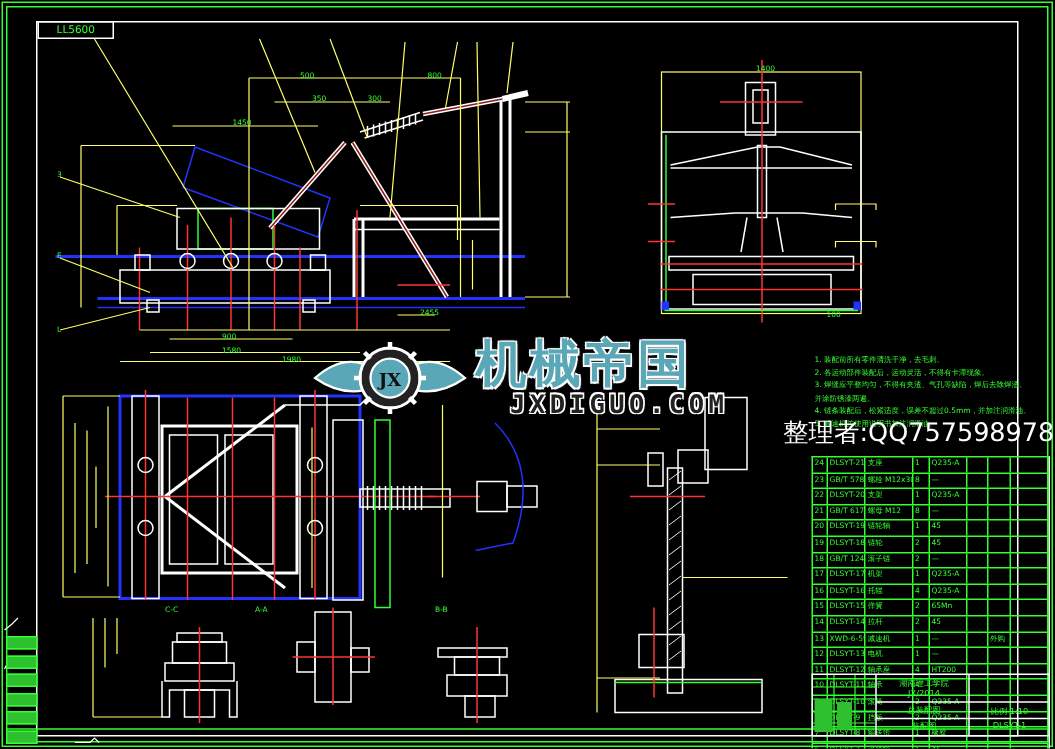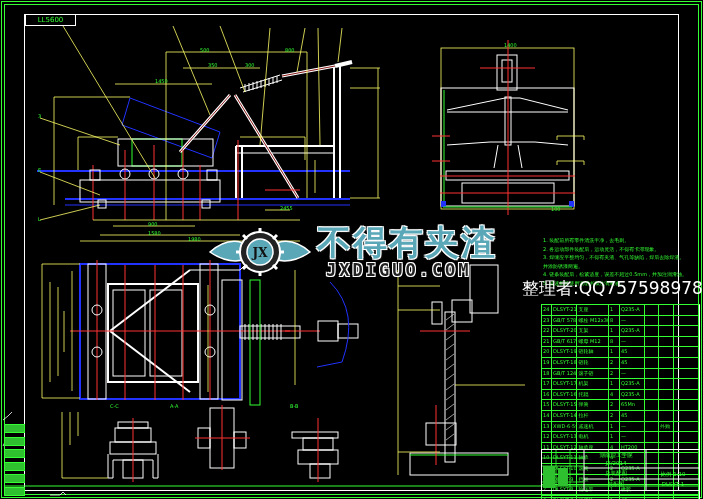--- a/index.html
+++ b/index.html
@@ -3,21 +3,21 @@
 <meta charset="utf-8">
 <style>
   html, body { margin:0; padding:0; background:#000; }
   body { width:703px; height:499px; position:relative; overflow:hidden; font-family:"DejaVu Sans", sans-serif; }
   #canvas { position:absolute; left:0; top:0; width:703px; height:499px; }
   .txt-green { fill:#33ff33; font-family:"DejaVu Sans", sans-serif; }
   .overlay-qq { position:absolute; left:522px; top:277px; color:#ffffff; font-family:"DejaVu Sans", sans-serif; font-size:17px; letter-spacing:0px; white-space:nowrap; font-weight:normal; }
   .logo { position:absolute; left:205px; top:222px; width:300px; height:60px;text-decoration:underline; }
   .logo-text { position:absolute; left:112px; top:-2px; font-family:"DejaVu Sans", sans-serif; font-weight:bold; font-size:34px; color:#5aa7b8; letter-spacing:2px;
     text-shadow: 0 0 2px #fff, 1px 1px 0 #fff, -1px -1px 0 #fff, 1px -1px 0 #fff, -1px 1px 0 #fff, 2px 2px 0 #111; }
-  .logo-url { position:absolute; left:121px; top:38px; font-family:"DejaVu Sans Mono", monospace; font-weight:bold; font-size:17px; color:#222; letter-spacing:3px;
+  .logo-url { position:absolute; left:135px; top:38px; font-family:"DejaVu Sans Mono", monospace; font-weight:bold; font-size:17px; color:#222; letter-spacing:3px;
     text-shadow: 1px 1px 0 #fff, -1px -1px 0 #fff, 1px -1px 0 #fff, -1px 1px 0 #fff; }
   .title-tag { position:absolute; left:25px; top:14px; width:49px; height:10px; border:1px solid #fff; color:#33ff33; font-size:7px; line-height:10px; text-align:center; font-family:"DejaVu Sans", sans-serif; }
   .notes { position:absolute; left:543px; top:236px; color:#33ff33; font-size:5px; line-height:8.6px; font-family:"DejaVu Sans", sans-serif; white-space:nowrap; }
   .bom { position:absolute; left:541px; top:304px; width:157px; }
   .bom-row { height:9.6px; border-bottom:1px solid #33ff33; display:flex; font-size:5px; color:#33ff33; line-height:9px; }
   .bom-row span { border-right:1px solid #33ff33; padding-left:1px; overflow:hidden; white-space:nowrap; }
   .title-block { position:absolute; left:541px; top:449px; width:157px; height:40px; border:1px solid #fff; }
   .tb-cell { position:absolute; color:#33ff33; font-size:5.5px; text-align:center; white-space:nowrap; font-family:"DejaVu Sans", sans-serif; }
   .left-strip { position:absolute; left:4px; top:424px; width:21px; }
   .left-strip div { height:7px; margin-bottom:3.5px; background:#2ec02e; border:1px solid #33ff33; }
@@ -301,21 +301,21 @@
         <line x1="55" y1="49" x2="55" y2="54"></line>
       <line x1="31" y1="30" x2="36" y2="30"></line>
         <line x1="74" y1="30" x2="79" y2="30"></line>
       <line x1="38" y1="13" x2="42" y2="17"></line>
         <line x1="68" y1="43" x2="72" y2="47"></line>
       <line x1="72" y1="13" x2="68" y2="17"></line>
         <line x1="38" y1="47" x2="42" y2="43"></line>
     </g>
     <text x="55" y="35" text-anchor="middle" font-family="DejaVu Serif, serif" font-size="12" font-weight="bold" fill="#111">JX</text>
   </svg>
-  <div class="logo-text">不得有夹渣</div>
+  <div class="logo-text">机械帝国</div>
   <div class="logo-url">JXDIGUO.COM</div>
 </div>
 
 <div class="notes">
   <div>1. 装配前所有零件清洗干净，去毛刺。</div>
   <div>2. 各运动部件装配后，运动灵活，不得有卡滞现象。</div>
   <div>3. 焊缝应平整均匀，不得有夹渣、气孔等缺陷，焊后去除焊渣。</div>
   <div>   并涂防锈漆两遍。</div>
   <div>4. 链条装配后，松紧适度，误差不超过0.5mm，并加注润滑油。</div>
   <div>5. 减速机按使用说明书加注润滑油。</div>

